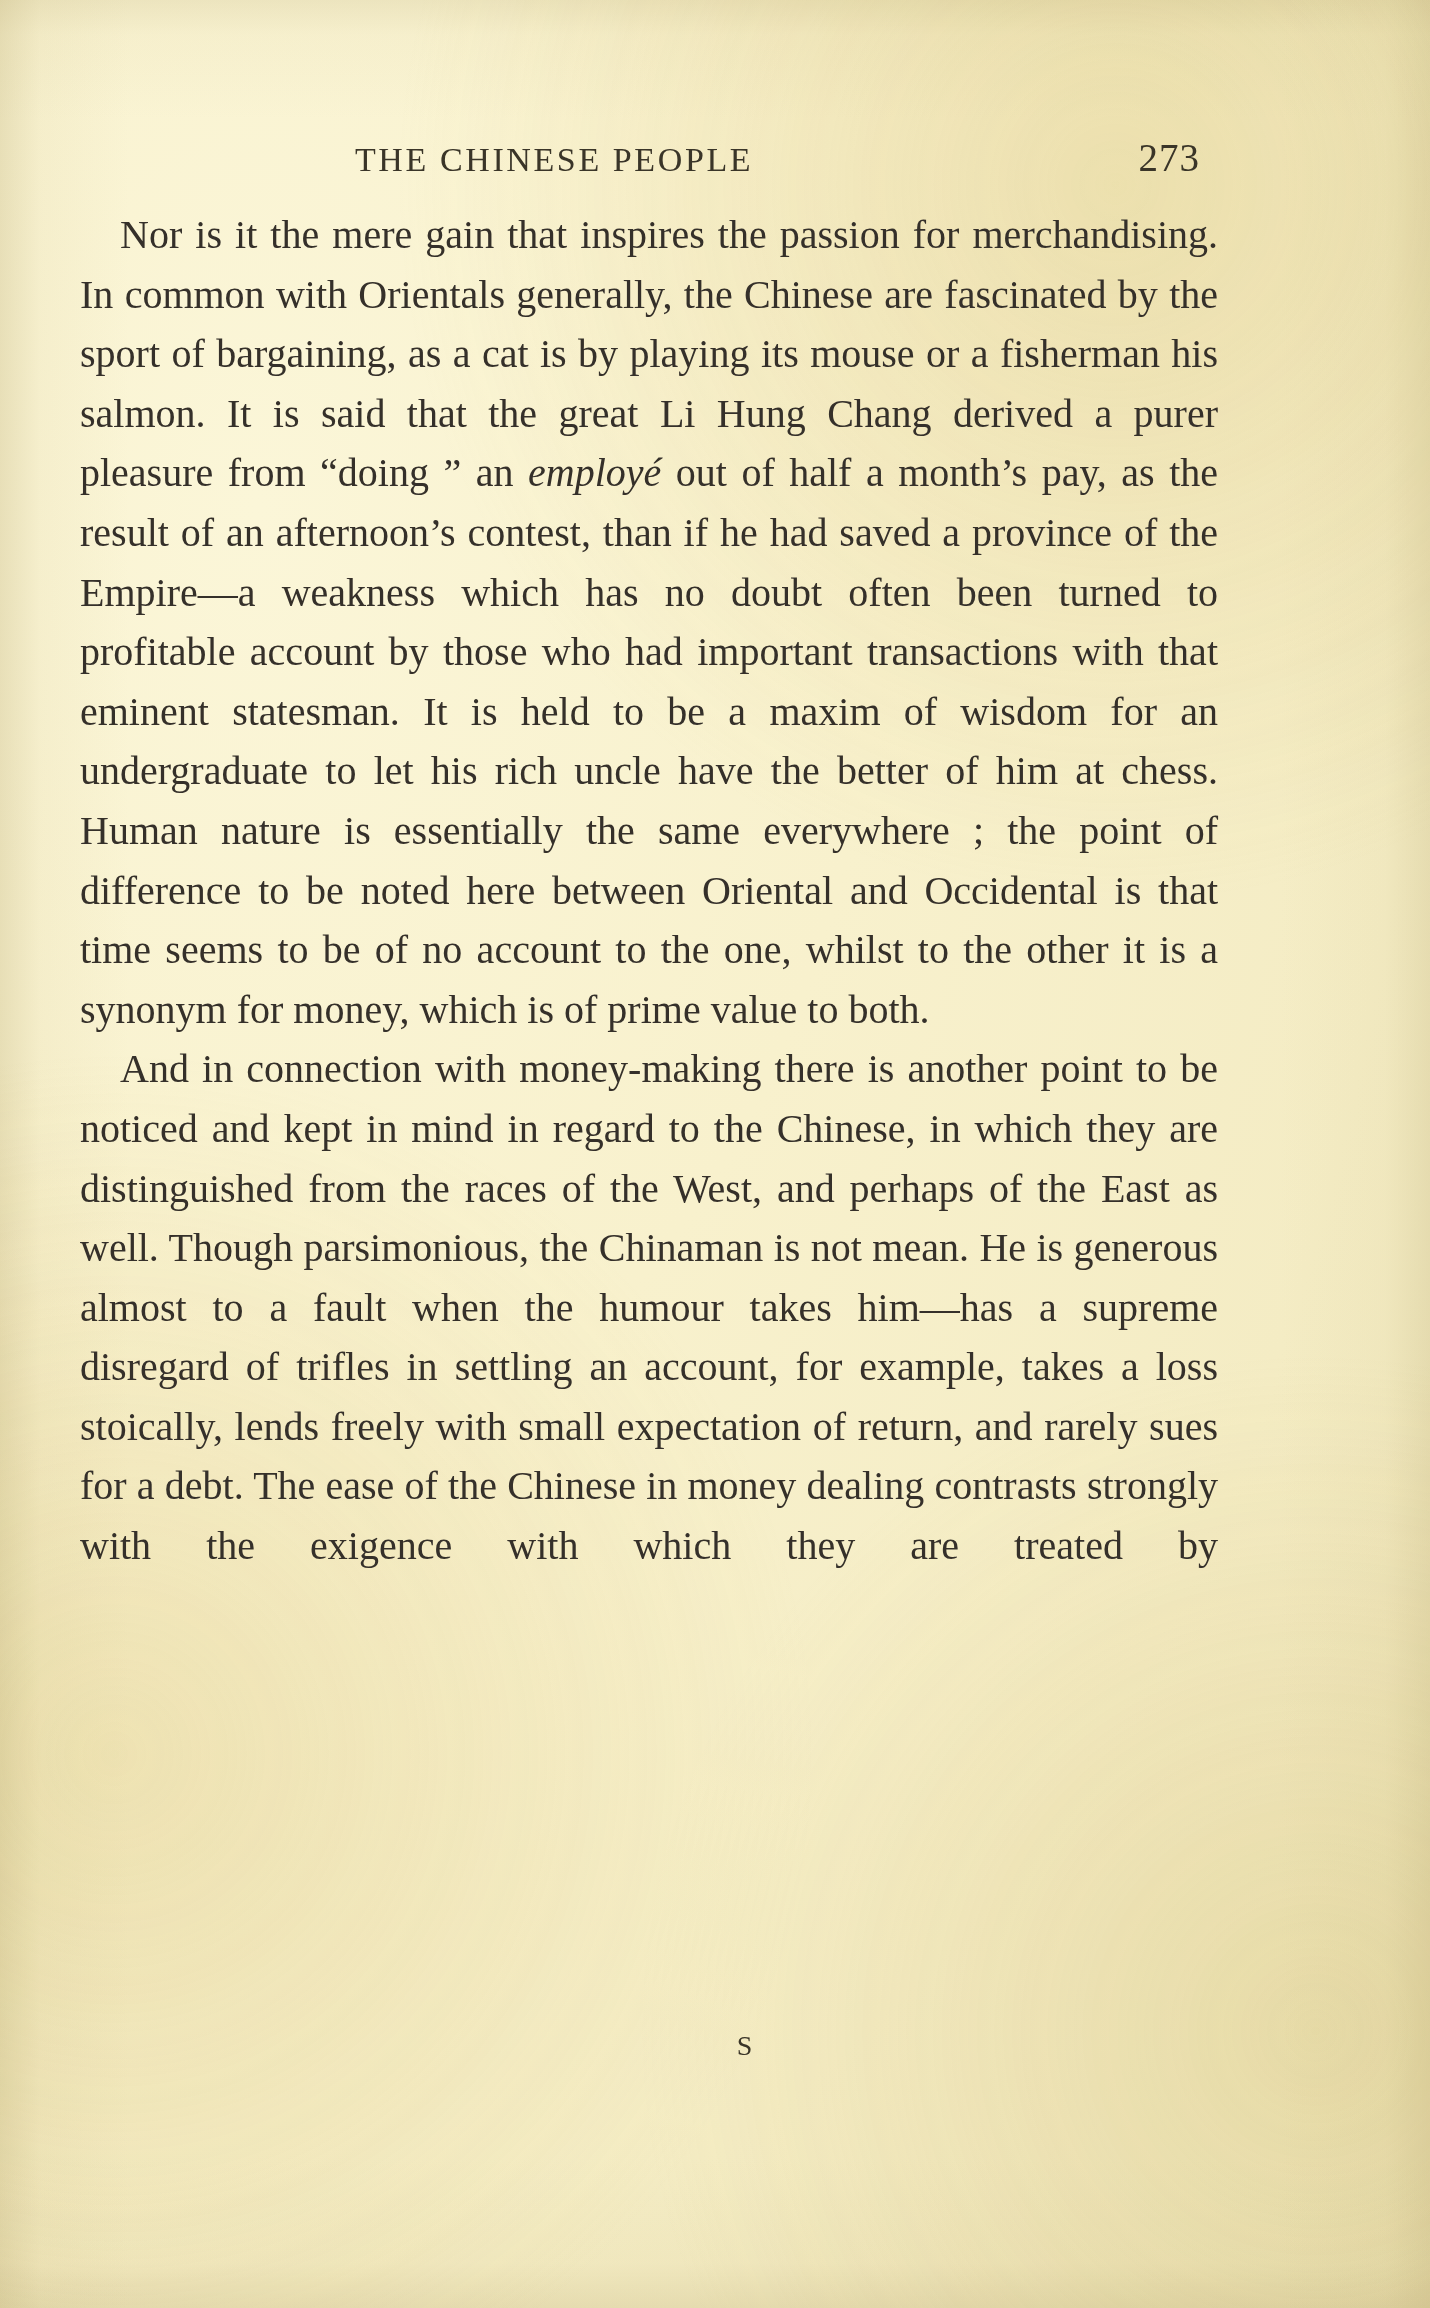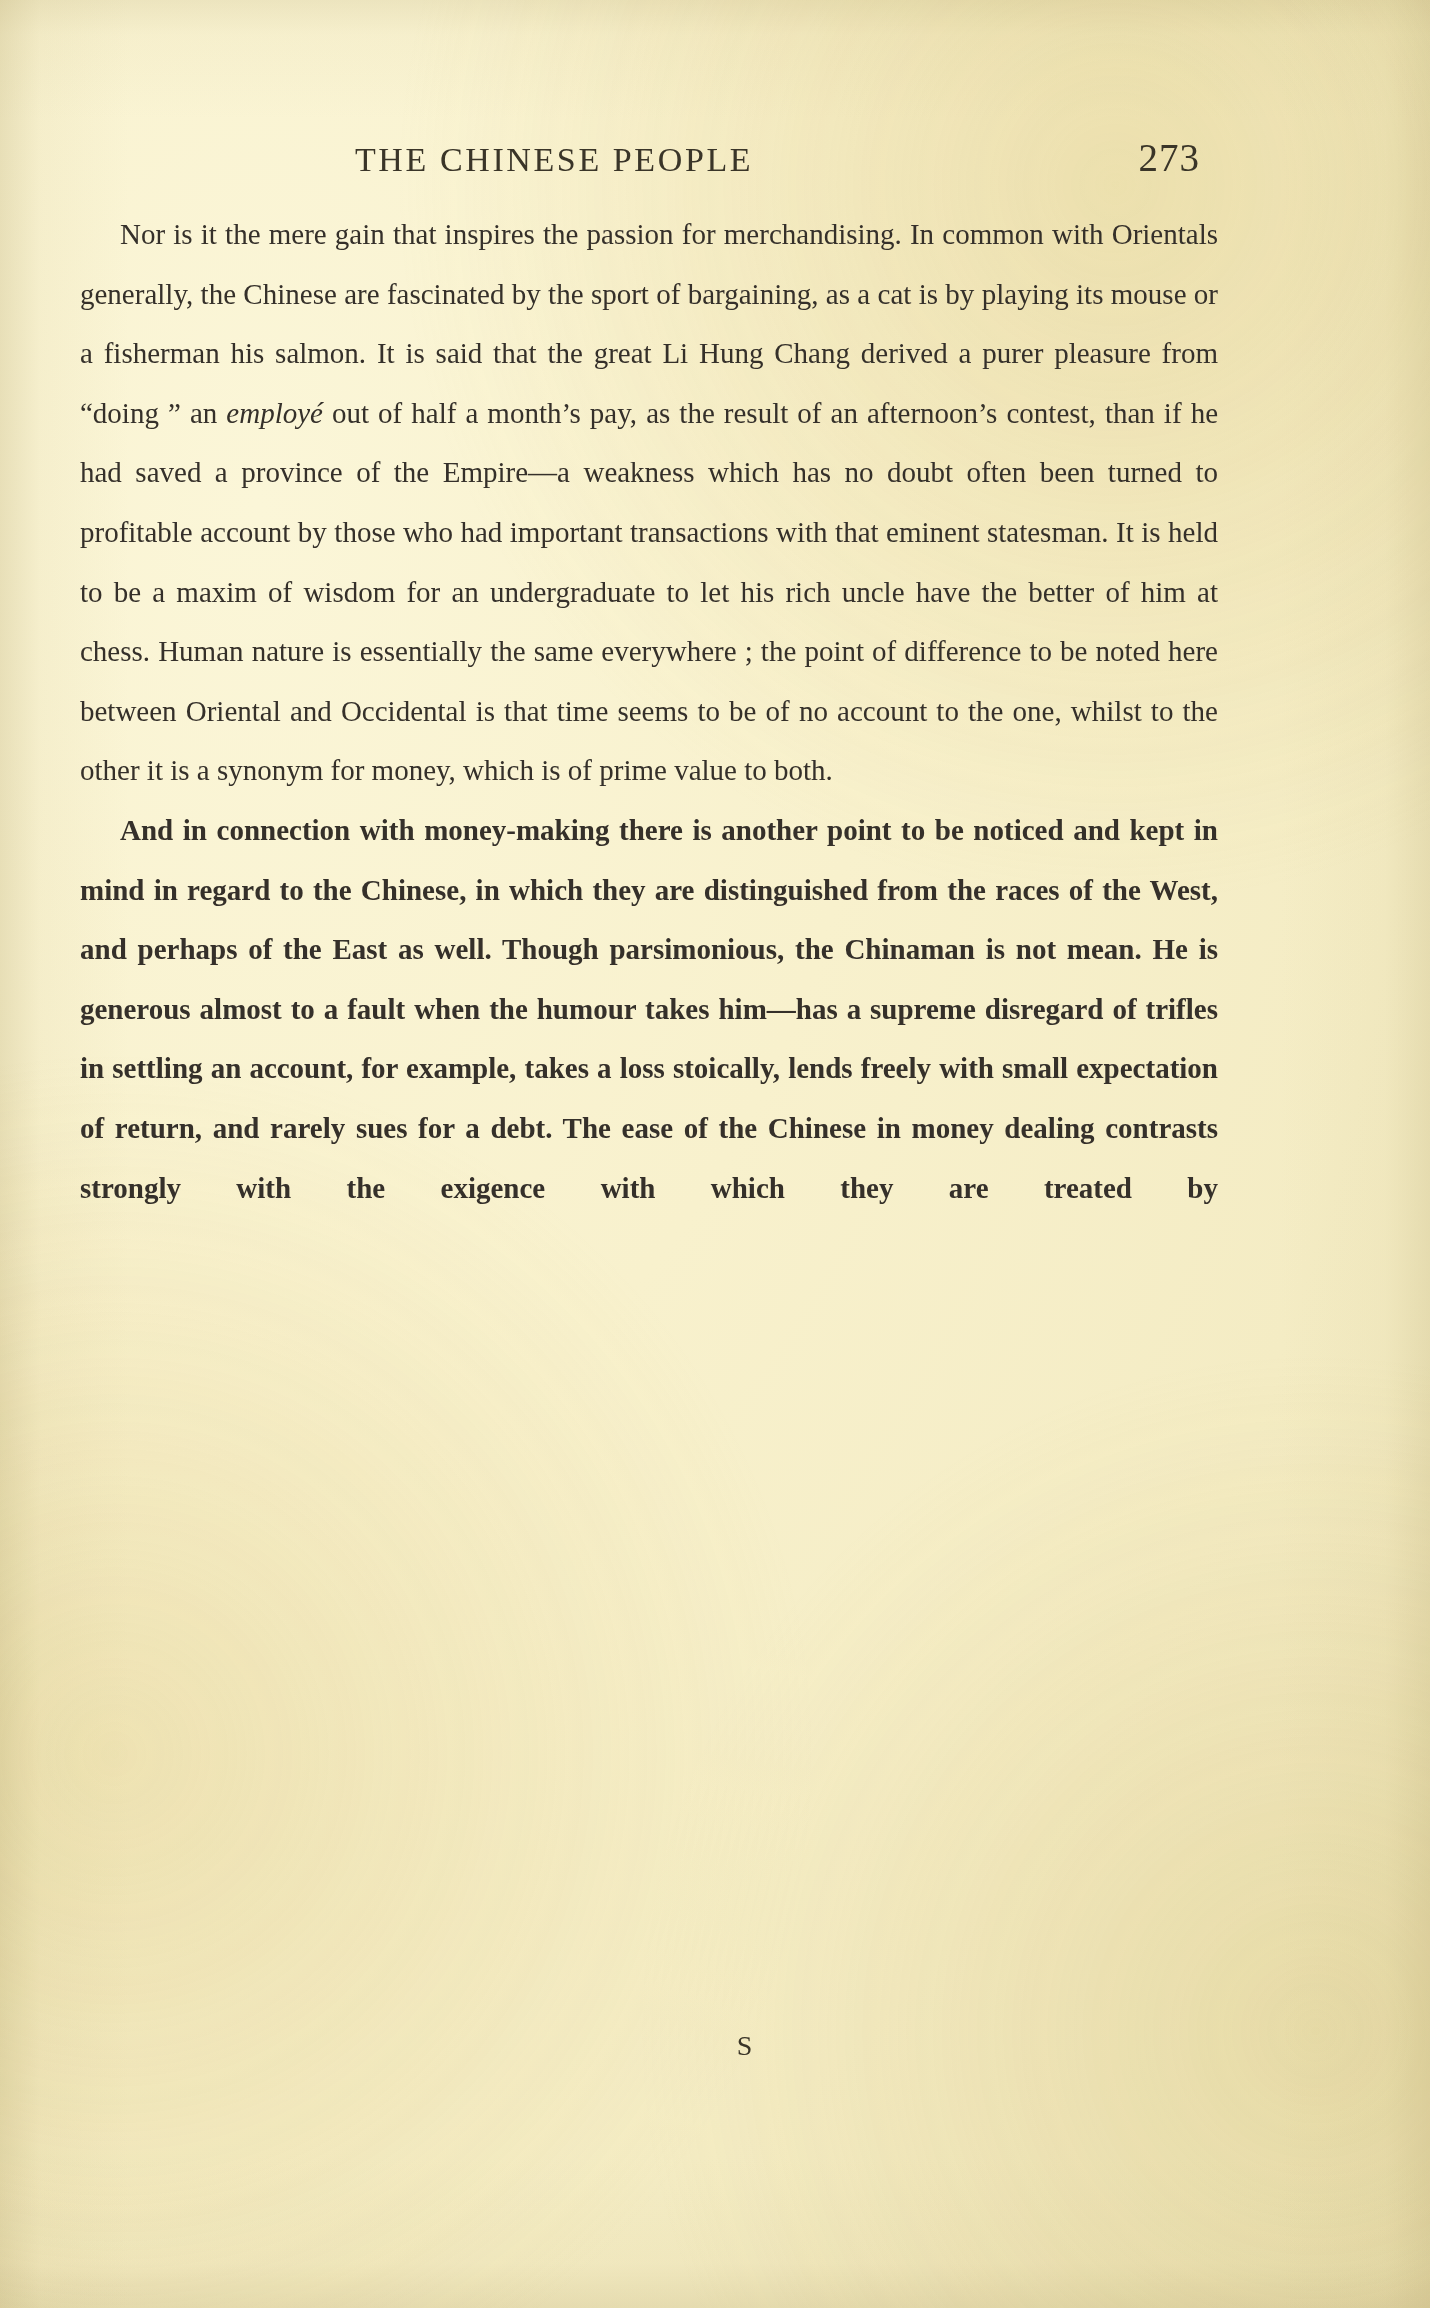--- a/index.html
+++ b/index.html
@@ -77,36 +77,35 @@
     color: #3a3528;
     font-family: "Liberation Serif", serif;
   }
 
   .body-text {
     position: absolute;
     left: 80px;
     top: 205px;
     width: 1138px;
     color: #35302a;
-    font-size: 29px;
+    font-size: 40px;
     line-height: 59.6px;
     font-family: "Liberation Serif", serif;
   }
 
   .para {
     margin: 0;
     text-align: justify;
     text-justify: inter-word;
   }
   .para.indented {
     text-indent: 40px;
   }
   .para + .para {
     margin-top: 0;
-    font-weight: bold;
   }
   
   .para.cut::after {
     content: "";
     display: inline-block;
     width: 100%;
   }
 
   .it {
     font-style: italic;

